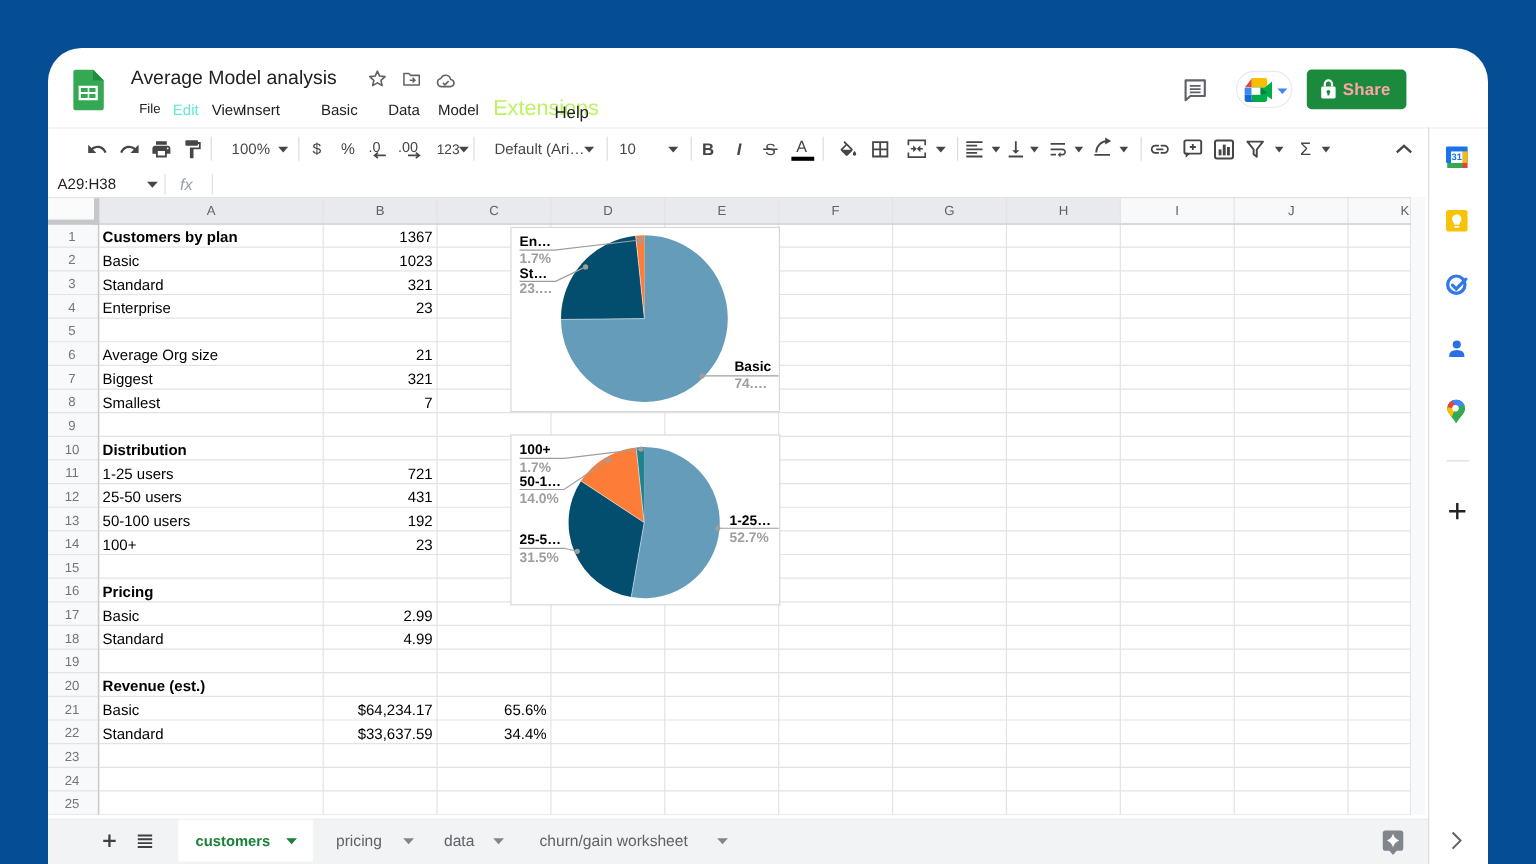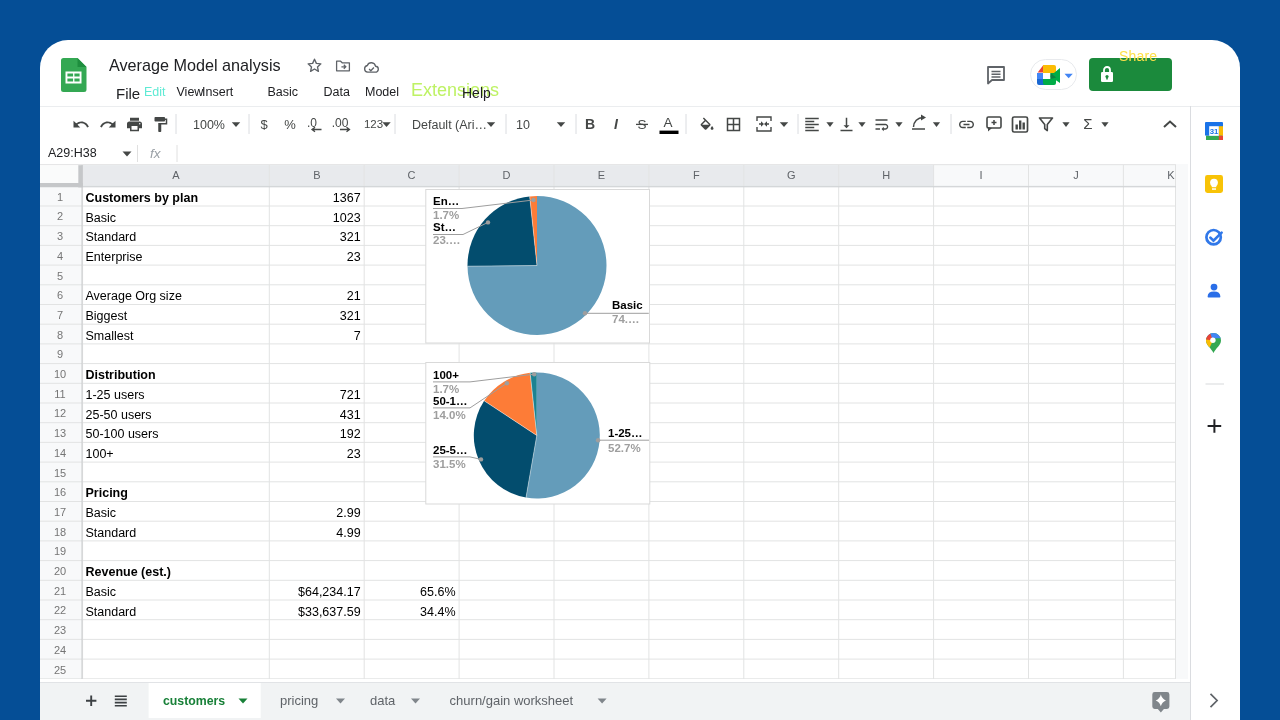--- a/index.html
+++ b/index.html
@@ -20,21 +20,21 @@
     <path d="M10 2.6 l2.2 4.9 5.3 0.55 -4 3.6 1.1 5.2 -4.6 -2.7 -4.6 2.7 1.1 -5.2 -4 -3.6 5.3 -0.55 Z" fill="none" stroke="#5f6368" stroke-width="1.6" stroke-linejoin="round"></path>
   </svg>
 <svg style="position:absolute;left:334.5px;top:58px" width="16" height="16" viewBox="0 0 20 20">
     <path d="M2 4 h5 l2 2 h9 v10 h-16 Z" fill="none" stroke="#5f6368" stroke-width="1.6" stroke-linejoin="round"></path>
     <path d="M8 11 h5 M11 8.5 l2.5 2.5 -2.5 2.5" fill="none" stroke="#5f6368" stroke-width="1.6"></path>
   </svg>
 <svg style="position:absolute;left:362.5px;top:58.5px" width="17" height="17" viewBox="0 0 20 20">
     <path d="M5.5 15.5 a4 4 0 0 1 -0.4 -7.9 a5 5 0 0 1 9.6 0.9 a3.5 3.5 0 0 1 -0.4 7 Z" fill="none" stroke="#5f6368" stroke-width="1.6" stroke-linejoin="round"></path>
     <path d="M7.2 11.8 l2 2  3.6 -3.8" fill="none" stroke="#5f6368" stroke-width="1.6"></path>
   </svg>
-<span style="position:absolute;left:116px;top:84.5px;font-size:15px;color:#202124">File</span>
+<span style="position:absolute;left:116px;top:84.5px;font-size:11px;color:#202124">File</span>
 <span style="position:absolute;left:144px;top:84.5px;font-size:12.5px;color:#5eead4">Edit</span>
 <span style="position:absolute;left:176.5px;top:84.5px;font-size:12.5px;color:#202124">View</span>
 <span style="position:absolute;left:202px;top:84.5px;font-size:12.5px;color:#202124">Insert</span>
 <span style="position:absolute;left:267.5px;top:84.5px;font-size:12.5px;color:#202124">Basic</span>
 <span style="position:absolute;left:323.5px;top:84.5px;font-size:12.5px;color:#202124">Data</span>
 <span style="position:absolute;left:365px;top:84.5px;font-size:12.5px;color:#202124">Model</span>
 <span style="position:absolute;left:411px;top:80px;font-size:18px;color:#bef264">Extensions</span>
 <span style="position:absolute;left:462px;top:84.5px;font-size:14px;color:#202124">Help</span>
 <svg style="position:absolute;left:985px;top:64px" width="22" height="22" viewBox="0 0 22 22">
     <path d="M3 3 h16 v13 h-12 l-4 3.5 Z" fill="none" stroke="#5f6368" stroke-width="1.8" stroke-linejoin="round"></path>
@@ -53,21 +53,21 @@
     <path d="M13.5 8 L19.2 12.5 L13.5 14 Z" fill="#0d8040"></path>
     <path d="M27.5 8.7 h8.3 l-4.15 4.6 Z" fill="#4285f4"></path>
   </svg>
 <div style="position:absolute;left:1089px;top:58px;width:83px;height:33px;background:#1b8a3c;border-radius:4px"></div>
 <svg style="position:absolute;left:1100px;top:65px" width="14" height="19" viewBox="0 0 14 19">
     <rect x="1" y="7" width="12" height="10" rx="1.2" fill="#fff"></rect>
     <path d="M4 7 v-2 a3 3 0 0 1 6 0 v2" fill="none" stroke="#fff" stroke-width="1.8"></path>
     <circle cx="7" cy="11.5" r="1.6" fill="#1b8a3c"></circle>
     <rect x="6.2" y="12" width="1.6" height="2.5" fill="#1b8a3c"></rect>
   </svg>
-<span style="position:absolute;left:1119px;top:48px;font-size:14px;font-weight:normal;color:#fde047;letter-spacing:.2px">Share</span>
+<span style="position:absolute;left:1119px;top:66px;font-size:14px;font-weight:bold;color:#fca5a5;letter-spacing:.2px">Share</span>
 <span style="position:absolute;left:109px;top:56px;font-size:16.2px;color:#202124">Average Model analysis</span>
 <svg style="position:absolute;left:40px;top:106px" width="1200" height="36" viewBox="0 0 1200 36" font-family="'Liberation Sans',sans-serif">
     <line x1="0" y1="0.5" x2="1200" y2="0.5" stroke="#ebedef" stroke-width="1"></line>
     <g transform="translate(-40,0)">
       <path d="M12.5 8c-2.65 0-5.05.99-6.9 2.6L2 7v9h9l-3.62-3.62c1.39-1.16 3.16-1.88 5.12-1.88 3.54 0 6.55 2.31 7.6 5.5l2.37-.78C21.08 11.03 17.15 8 12.5 8z" fill="#444746" transform="translate(72.0,9.4) scale(0.75)"></path>
       <path d="M18.4 10.6C16.55 8.99 14.15 8 11.5 8c-4.65 0-8.58 3.03-9.96 7.22L3.9 16c1.05-3.19 4.05-5.5 7.6-5.5 1.95 0 3.73.72 5.12 1.88L13 16h9V7l-3.6 3.6z" fill="#444746" transform="translate(99.0,9.4) scale(0.75)"></path>
       <path d="M19 8H5c-1.66 0-3 1.34-3 3v6h4v4h12v-4h4v-6c0-1.66-1.34-3-3-3zm-3 11H8v-5h8v5zm3-7c-.55 0-1-.45-1-1s.45-1 1-1 1 .45 1 1-.45 1-1 1zm-1-9H6v4h12V3z" fill="#444746" transform="translate(125.5,9.4) scale(0.75)"></path>
       <path d="M18 4V3c0-.55-.45-1-1-1H5c-.55 0-1 .45-1 1v4c0 .55.45 1 1 1h12c.55 0 1-.45 1-1V6h1v4H9v11c0 .55.45 1 1 1h2c.55 0 1-.45 1-1v-9h8V4h-2z" fill="#444746" transform="translate(151.5,9.4) scale(0.75)"></path>
       <line x1="176" y1="8" x2="176" y2="28" stroke="#dadce0" stroke-width="1"></line>
       <text x="193" y="22.6" font-size="12.5" fill="#444746">100%</text>

